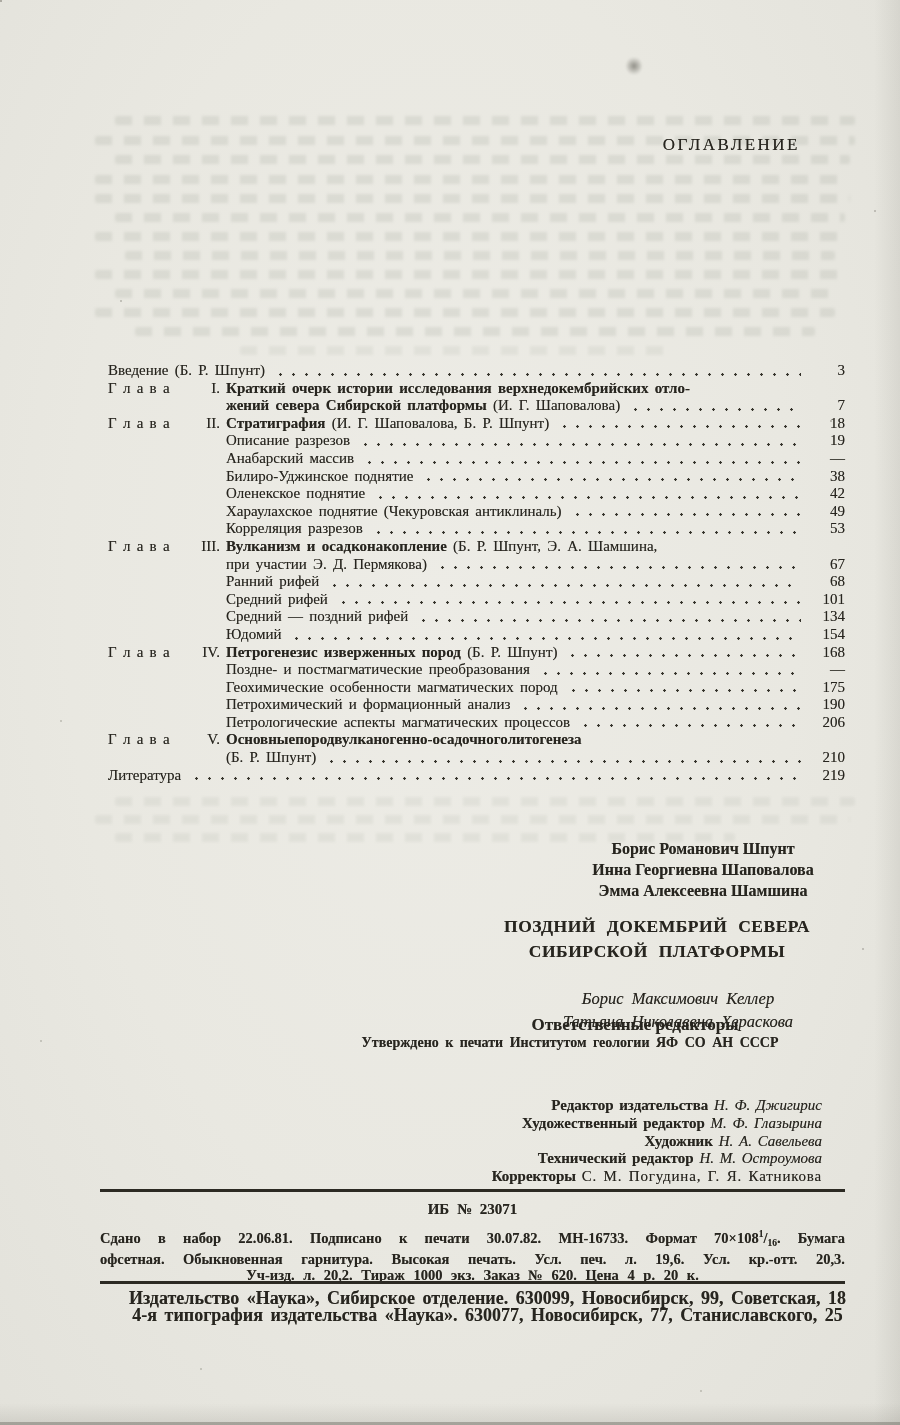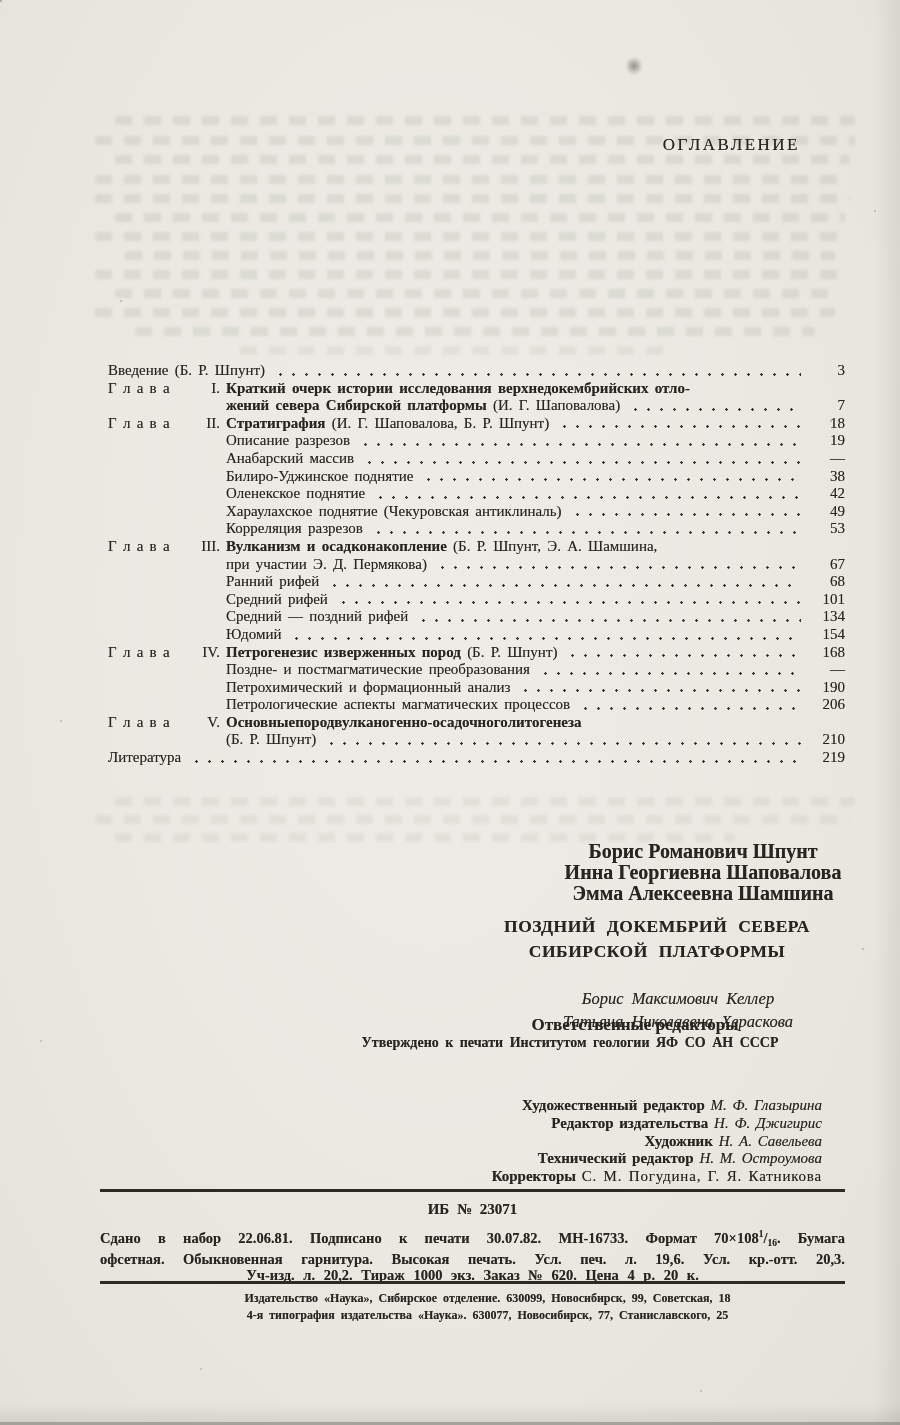--- a/index.html
+++ b/index.html
@@ -42,21 +42,21 @@
   .toc-title{flex:0 0 auto;}
   .toc-title .b{font-weight:700;}
   .toc-title.justify{flex:1 1 auto;display:flex;font-weight:700;}
   .leader{flex:1 1 auto;margin:0 6px 0 7px;align-self:stretch;}
   .leader.dots{background-image:radial-gradient(circle, #35332b 1.15px, rgba(0,0,0,0) 1.45px);
     background-size:13px 3px;background-repeat:repeat-x;background-position:left 2px bottom 4px;}
   .toc-page{flex:0 0 38px;text-align:right;}
 
   
   .cline{position:absolute;white-space:nowrap;transform:translateX(-50%);text-shadow:0 0 .5px rgba(35,33,25,.5);}
-  .auth{left:703px;font-size:20px;font-weight:700;}
+  .auth{left:703px;font-size:16px;font-weight:700;}
   .btitle{left:657px;font-size:17.5px;font-weight:700;letter-spacing:.5px;word-spacing:6px;}
   .resp{left:635px;font-size:17px;font-weight:700;margin-top:48px;}
   .ed-name{left:678px;font-size:16.5px;font-style:italic;word-spacing:4px;}
   .approved{left:570px;font-size:14px;font-weight:700;word-spacing:3px;}
 
   
   .staff{position:absolute;top:1097px;right:78px;text-align:right;font-size:15px;line-height:17.8px;
     word-spacing:2px;text-shadow:0 0 .4px rgba(35,33,25,.5);}
   .staff .role{font-weight:700;}
   .staff .name.it{font-style:italic;}
@@ -70,21 +70,21 @@
     font-size:15px;font-weight:700;word-spacing:4px;text-shadow:0 0 .4px rgba(35,33,25,.5);}
 
   .imprint{position:absolute;left:100px;width:745px;top:1226px;font-size:14.5px;font-weight:700;
     line-height:16px;text-shadow:0 0 .3px rgba(35,33,25,.45);}
   .imprint .jline{text-align:justify;text-align-last:justify;word-spacing:3px;}
   .imprint .cline2{text-align:center;word-spacing:5px;}
   .imprint sup{font-size:9.5px;vertical-align:6px;}
   .imprint sub{font-size:9.5px;vertical-align:-3px;}
 
   .publisher{position:absolute;left:100px;width:775px;top:1290px;text-align:center;
-    font-size:12px;font-weight:700;line-height:17.4px;word-spacing:3px;
+    font-size:18px;font-weight:700;line-height:17.4px;word-spacing:3px;
     text-shadow:0 0 .3px rgba(35,33,25,.45);}
 </style>
 </head>
 <body>
 
 <div>
   <div class="bleed" style="left:115px;top:116px;width:740px;"></div>
   <div class="bleed" style="left:95px;top:136px;width:760px;"></div>
   <div class="bleed" style="left:115px;top:155px;width:735px;"></div>
   <div class="bleed" style="left:95px;top:175px;width:750px;"></div>
@@ -221,20 +221,26 @@
       <span class="toc-page">168</span>
     </div>
     <div class="toc-row">
       <span class="toc-label spacer">&nbsp;</span>
       <span class="toc-title"><span>Поздне- и постмагматические преобразования</span></span>
       <span class="leader dots"></span>
       <span class="toc-page">—</span>
     </div>
     <div class="toc-row">
       <span class="toc-label spacer">&nbsp;</span>
+      <span class="toc-title"><span>Геохимические особенности магматических пород</span></span>
+      <span class="leader dots"></span>
+      <span class="toc-page">175</span>
+    </div>
+    <div class="toc-row">
+      <span class="toc-label spacer">&nbsp;</span>
       <span class="toc-title"><span>Петрохимический и формационный анализ</span></span>
       <span class="leader dots"></span>
       <span class="toc-page">190</span>
     </div>
     <div class="toc-row">
       <span class="toc-label spacer">&nbsp;</span>
       <span class="toc-title"><span>Петрологические аспекты магматических процессов</span></span>
       <span class="leader dots"></span>
       <span class="toc-page">206</span>
     </div>
@@ -269,22 +275,22 @@
 <div class="cline auth" style="top:882px">Эмма Алексеевна Шамшина</div>
 
 <div class="cline btitle" style="top:916px">ПОЗДНИЙ ДОКЕМБРИЙ СЕВЕРА</div>
 <div class="cline btitle" style="top:941px">СИБИРСКОЙ ПЛАТФОРМЫ</div>
 <div class="cline resp" style="top:967px">Ответственные редакторы</div>
 <div class="cline ed-name" style="top:989px">Борис Максимович Келлер</div>
 <div class="cline ed-name" style="top:1012px">Татьяна Николаевна Хераскова</div>
 <div class="cline approved" style="top:1035px">Утверждено к печати Институтом геологии ЯФ СО АН СССР</div>
 
 <div class="staff" id="staff-rows">
+    <div class="staff-row"><span class="role">Редактор издательства</span> <span class="name it">Н. Ф. Джигирис</span></div>
     <div class="staff-row"><span class="role">Художественный редактор</span> <span class="name it">М. Ф. Глазырина</span></div>
-    <div class="staff-row"><span class="role">Редактор издательства</span> <span class="name it">Н. Ф. Джигирис</span></div>
     <div class="staff-row"><span class="role">Художник</span> <span class="name it">Н. А. Савельева</span></div>
     <div class="staff-row"><span class="role">Технический редактор</span> <span class="name it">Н. М. Остроумова</span></div>
     <div class="staff-row"><span class="role">Корректоры</span> <span class="name sp">С. М. Погудина, Г. Я. Катникова</span></div>
   </div>
 
 <div class="rule rule1"></div>
 <div class="ib">ИБ № 23071</div>
 
 <div class="imprint">
   <div class="jline"><span>Сдано в набор 22.06.81. Подписано к печати 30.07.82. МН-16733. Формат 70×108</span><sup>1</sup><span>/</span><sub>16</sub><span>. Бумага</span></div>

